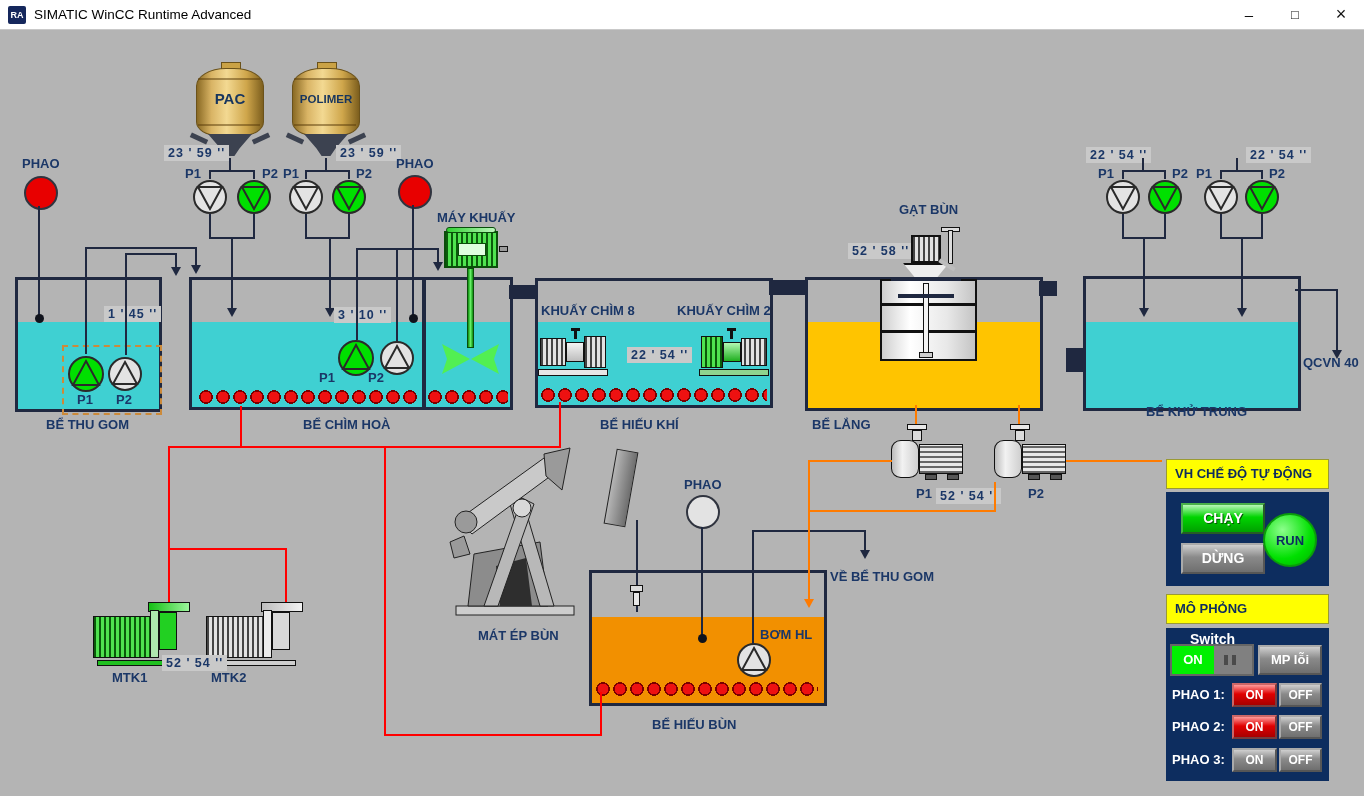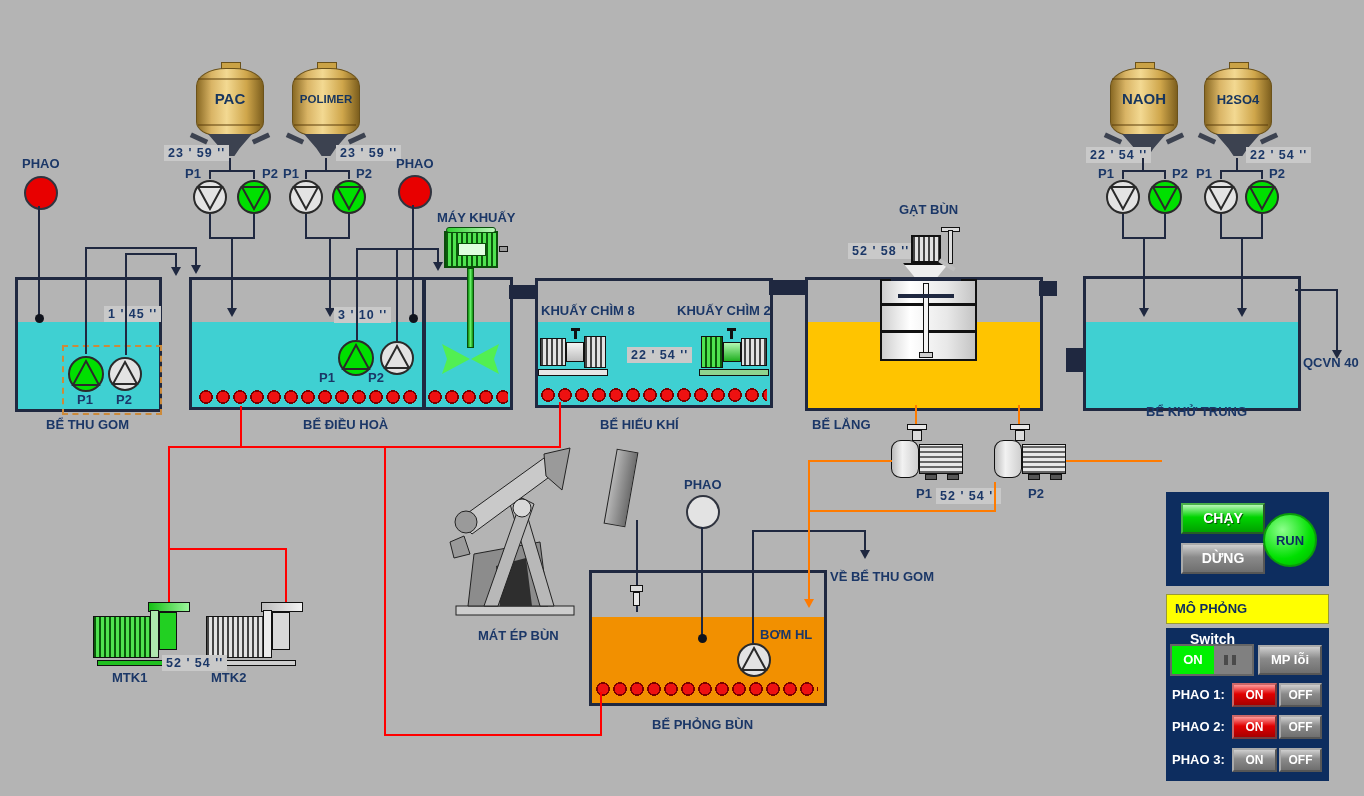--- a/index.html
+++ b/index.html
@@ -55,20 +55,27 @@
   .btn-red{background:linear-gradient(180deg,#ff9a9a,#e00000 45%,#a80000);border-color:#c66;}
   .lamp{position:absolute;border-radius:50%;border:2px solid #0a9c0a;
         background:radial-gradient(circle at 35% 30%,#8cff8c,#00e000 60%,#00b000);
         color:#0b2d5f;font-weight:bold;display:flex;align-items:center;justify-content:center;font-size:13px;}
 </style>
 </head>
 <body>
 
 <div class="scene">
 
+  <div class="titlebar">
+    <div class="win-icon">RA</div>
+    <div class="win-title">SIMATIC WinCC Runtime Advanced</div>
+    <div class="wbtn" style="left:1226px;font-size:15px;">–</div>
+    <div class="wbtn" style="left:1272px;font-size:13px;">□</div>
+    <div class="wbtn" style="left:1318px;font-size:18px;">×</div>
+  </div>
 
   <div class="tank" style="left:15px;top:277px;width:141px;height:129px;">
     <div class="water cyan" style="top:42px;"></div>
   </div>
   <div class="tank" style="left:189px;top:277px;width:318px;height:127px;">
     <div class="water cyan" style="top:42px;"></div>
     <div style="position:absolute;left:230px;top:0;width:4px;height:100%;background:#1f2840;"></div>
   </div>
   <div class="tank" style="left:535px;top:278px;width:232px;height:124px;">
     <div class="water cyan" style="top:41px;"></div>
@@ -87,25 +94,25 @@
   <div class="ln" style="left:769px;top:280px;width:38px;height:15px;"></div>
   <div class="ln" style="left:1039px;top:281px;width:18px;height:15px;"></div>
   <div class="ln" style="left:1066px;top:348px;width:19px;height:24px;"></div>
 
   <div class="diffusers" style="left:199px;top:390px;width:221px;"></div>
   <div class="diffusers" style="left:428px;top:390px;width:80px;"></div>
   <div class="diffusers" style="left:541px;top:388px;width:226px;"></div>
   <div class="diffusers" style="left:596px;top:682px;width:222px;"></div>
 
   <div class="lbl" style="left:46px;top:417px;">BỂ THU GOM</div>
-  <div class="lbl" style="left:303px;top:417px;">BỂ ĐIỀU HOÀ</div>
+  <div class="lbl" style="left:303px;top:417px;">BỂ CHÌM HOÀ</div>
   <div class="lbl" style="left:600px;top:417px;text-align:right;">BỂ HIẾU KHÍ</div>
   <div class="lbl" style="left:812px;top:417px;">BỂ LẮNG</div>
   <div class="lbl" style="left:1146px;top:404px;">BỂ KHỬ TRUNG</div>
-  <div class="lbl" style="left:652px;top:717px;">BỂ PHỎNG BÙN</div>
+  <div class="lbl" style="left:652px;top:717px;">BỂ HIẾU BÙN</div>
 
   <div class="dashed-box" style="left:62px;top:345px;width:96px;height:66px;"></div>
   <svg class="pump" style="left:66px;top:354px;" width="40" height="40">
     <circle cx="20" cy="20" r="17" fill="#00e000" stroke="#2a2a2a" stroke-width="2"></circle>
       <path d="M20 7 L33 31 H7 Z" fill="none" stroke="#2a2a2a" stroke-width="2"></path>
     </svg>
   <svg class="pump" style="left:106px;top:355px;" width="38" height="38">
     <circle cx="19" cy="19" r="16" fill="#e3e3e3" stroke="#2a2a2a" stroke-width="2"></circle>
       <path d="M19 7 L31 29 H7 Z" fill="none" stroke="#2a2a2a" stroke-width="2"></path>
     </svg>
@@ -260,59 +267,39 @@
 
   <div class="ln" style="left:1143px;top:237px;width:2px;height:72px;"></div>
   <div class="ahd" style="left:1139px;top:308px;"></div>
   <div class="ln" style="left:1241px;top:237px;width:2px;height:72px;"></div>
   <div class="ahd" style="left:1237px;top:308px;"></div>
   <div class="ln" style="left:1295px;top:289px;width:43px;height:2px;"></div>
   <div class="ln" style="left:1336px;top:289px;width:2px;height:62px;"></div>
   <div class="ahd" style="left:1332px;top:350px;"></div>
   <div class="lbl" style="left:1303px;top:355px;">QCVN 40</div>
 
-  <div class="vessel" style="left:1110px;top:62px;">
-    <div class="lid"></div>
-    <div class="vbody"></div>
-    <div class="band" style="top:16px;"></div>
-    <div class="band" style="top:62px;"></div>
-    <div class="vname">NAOH</div>
-    <div class="hopper"></div>
-    <div class="wing" style="left:-6px;transform:rotate(25deg);"></div>
-    <div class="wing" style="left:56px;transform:rotate(-25deg);"></div>
-  </div>
   <div class="timer" style="left:1086px;top:147px;">22 ' 54 ''</div>
   <div class="lbl" style="left:1098px;top:166px;">P1</div>
   <div class="lbl" style="left:1172px;top:166px;">P2</div>
   <svg class="pump" style="left:1104px;top:178px;" width="38" height="38">
     <circle cx="19" cy="19" r="16" fill="#e3e3e3" stroke="#2a2a2a" stroke-width="2"></circle>
       <path d="M19 31 L7 9 H31 Z" fill="none" stroke="#2a2a2a" stroke-width="2"></path>
     </svg>
   <svg class="pump" style="left:1146px;top:178px;" width="38" height="38">
     <circle cx="19" cy="19" r="16" fill="#00e000" stroke="#2a2a2a" stroke-width="2"></circle>
       <path d="M19 31 L7 9 H31 Z" fill="none" stroke="#2a2a2a" stroke-width="2"></path>
     </svg>
   <div class="ln" style="left:1142px;top:158px;width:2px;height:12px;"></div>
   <div class="ln" style="left:1122px;top:170px;width:44px;height:2px;"></div>
   <div class="ln" style="left:1122px;top:170px;width:2px;height:9px;"></div>
   <div class="ln" style="left:1164px;top:170px;width:2px;height:9px;"></div>
   <div class="ln" style="left:1122px;top:214px;width:2px;height:23px;"></div>
   <div class="ln" style="left:1164px;top:214px;width:2px;height:23px;"></div>
   <div class="ln" style="left:1122px;top:237px;width:44px;height:2px;"></div>
 
-  <div class="vessel" style="left:1204px;top:62px;">
-    <div class="lid"></div>
-    <div class="vbody"></div>
-    <div class="band" style="top:16px;"></div>
-    <div class="band" style="top:62px;"></div>
-    <div class="vname" style="font-size:13px;top:30px;">H2SO4</div>
-    <div class="hopper"></div>
-    <div class="wing" style="left:-6px;transform:rotate(25deg);"></div>
-    <div class="wing" style="left:56px;transform:rotate(-25deg);"></div>
-  </div>
   <div class="timer" style="left:1246px;top:147px;">22 ' 54 ''</div>
   <div class="lbl" style="left:1196px;top:166px;">P1</div>
   <div class="lbl" style="left:1269px;top:166px;">P2</div>
   <svg class="pump" style="left:1202px;top:178px;" width="38" height="38">
     <circle cx="19" cy="19" r="16" fill="#e3e3e3" stroke="#2a2a2a" stroke-width="2"></circle>
       <path d="M19 31 L7 9 H31 Z" fill="none" stroke="#2a2a2a" stroke-width="2"></path>
     </svg>
   <svg class="pump" style="left:1243px;top:178px;" width="38" height="38">
     <circle cx="19" cy="19" r="16" fill="#00e000" stroke="#2a2a2a" stroke-width="2"></circle>
       <path d="M19 31 L7 9 H31 Z" fill="none" stroke="#2a2a2a" stroke-width="2"></path>
@@ -410,20 +397,21 @@
   <div class="lbl" style="left:916px;top:486px;">P1</div>
   <div class="lbl" style="left:1028px;top:486px;">P2</div>
   <div class="timer" style="left:936px;top:488px;">52 ' 54 ''</div>
   <div class="ln org-ln" style="left:808px;top:460px;width:84px;height:2px;"></div>
   <div class="ln org-ln" style="left:808px;top:460px;width:2px;height:140px;"></div>
   <div class="ahd org" style="left:804px;top:599px;"></div>
   <div class="ln org-ln" style="left:808px;top:510px;width:188px;height:2px;"></div>
   <div class="ln org-ln" style="left:994px;top:482px;width:2px;height:30px;"></div>
   <div class="ln org-ln" style="left:1066px;top:460px;width:96px;height:2px;"></div>
 
+  <div class="yhdr" style="left:1166px;top:459px;width:163px;height:30px;">VH CHẾ ĐỘ TỰ ĐỘNG</div>
   <div class="navy" style="left:1166px;top:492px;width:163px;height:94px;">
     <div class="btn3d btn-green" style="left:15px;top:11px;width:84px;height:31px;line-height:27px;font-size:14px;">CHẠY</div>
     <div class="btn3d btn-gray" style="left:15px;top:51px;width:84px;height:31px;line-height:27px;font-size:14px;">DỪNG</div>
     <div class="lamp" style="left:97px;top:21px;width:50px;height:50px;">RUN</div>
   </div>
 
   <div class="yhdr" style="left:1166px;top:594px;width:163px;height:30px;">MÔ PHỎNG</div>
   <div class="navy" style="left:1166px;top:628px;width:163px;height:153px;">
     <div style="position:absolute;left:24px;top:3px;color:#fff;font-weight:bold;font-size:14px;">Switch</div>
     <div style="position:absolute;left:4px;top:16px;width:84px;height:32px;border:2px solid #666;background:#808080;box-sizing:border-box;">

